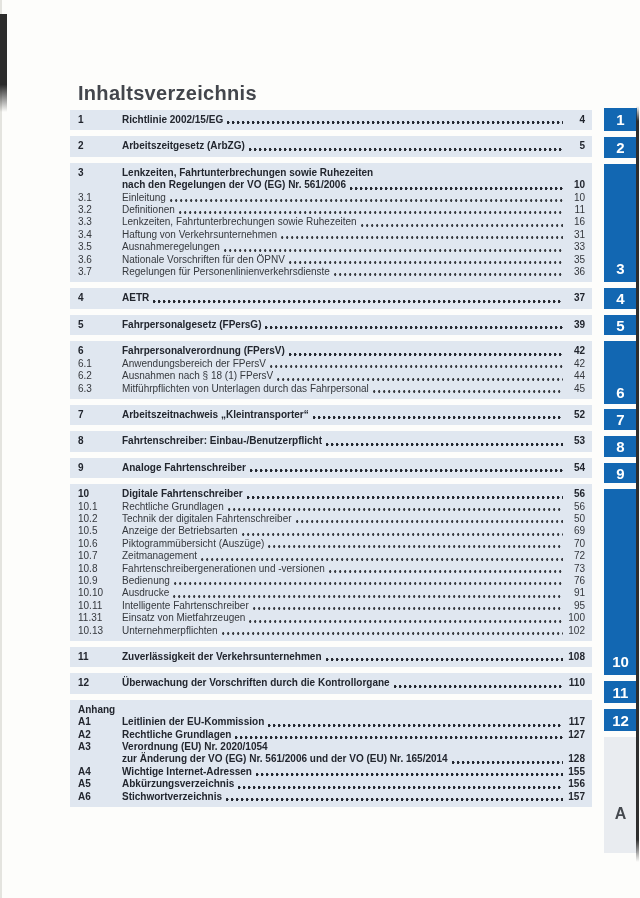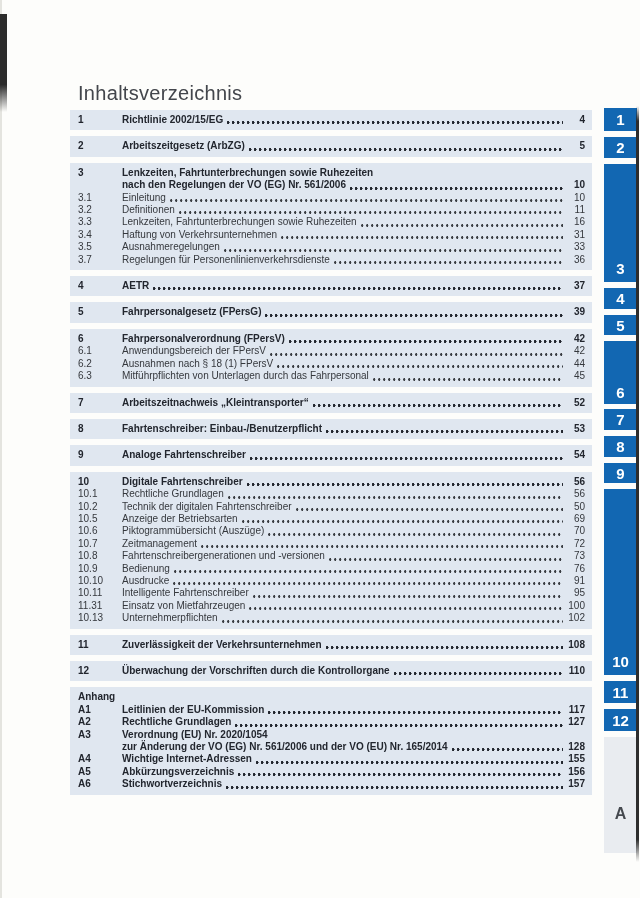--- a/index.html
+++ b/index.html
@@ -9,21 +9,21 @@
     font-family:"Liberation Sans",sans-serif;
   }
   
   .left-edge{position:absolute;left:0;top:0;width:2px;height:898px;background:#e4e4df}
   .scan-left-mark{position:absolute;left:0;top:14px;width:7px;height:98px;
     background:linear-gradient(#2c2c2c 0%,#2c2c2c 72%,rgba(44,44,44,0) 100%)}
   .right-edge{position:absolute;left:636px;top:106px;width:3px;height:756px;
     background:linear-gradient(rgba(45,45,45,0) 0%,#2d2d2d 2%,#2d2d2d 97%,rgba(45,45,45,0) 100%)}
   
   .title{position:absolute;left:78px;top:82px;margin:0;
-    font-size:20px;font-weight:normal;letter-spacing:.3px;color:var(--title-text,#43464c)}
+    font-size:20px;font-weight:bold;letter-spacing:.3px;color:var(--title-text,#43464c)}
   
   .toc{position:absolute;left:70px;top:110px;width:522px}
   .band{background:var(--band-bg,#e0e7f0);padding:4px 7px 4px 8px;margin-bottom:6px}
   .row{display:flex;align-items:baseline;line-height:12.4px;font-size:10px;color:var(--body-text,#35383d)}
   .row.bold{font-weight:bold;color:var(--heading-text,#22262e)}
   .num{flex:0 0 44px;white-space:nowrap}
   .ttl{white-space:nowrap}
   .leader{flex:1 1 auto;align-self:flex-end;height:3px;margin:0 2px 2px 4px;
     background-image:radial-gradient(circle at 1.2px 1.5px,#3a3d42 1.05px,rgba(0,0,0,0) 1.4px);
     background-size:5px 3px;background-repeat:repeat-x;background-position:left bottom}
@@ -98,20 +98,26 @@
         <div class="leader"></div>
         <span class="pg">31</span>
       </div>
       <div class="row">
         <span class="num">3.5</span>
         <span class="ttl">Ausnahmeregelungen</span>
         <div class="leader"></div>
         <span class="pg">33</span>
       </div>
       <div class="row">
+        <span class="num">3.6</span>
+        <span class="ttl">Nationale Vorschriften für den ÖPNV</span>
+        <div class="leader"></div>
+        <span class="pg">35</span>
+      </div>
+      <div class="row">
         <span class="num">3.7</span>
         <span class="ttl">Regelungen für Personenlinienverkehrsdienste</span>
         <div class="leader"></div>
         <span class="pg">36</span>
       </div>
     </div>
     <div class="band">
       <div class="row bold">
         <span class="num">4</span>
         <span class="ttl">AETR</span>

